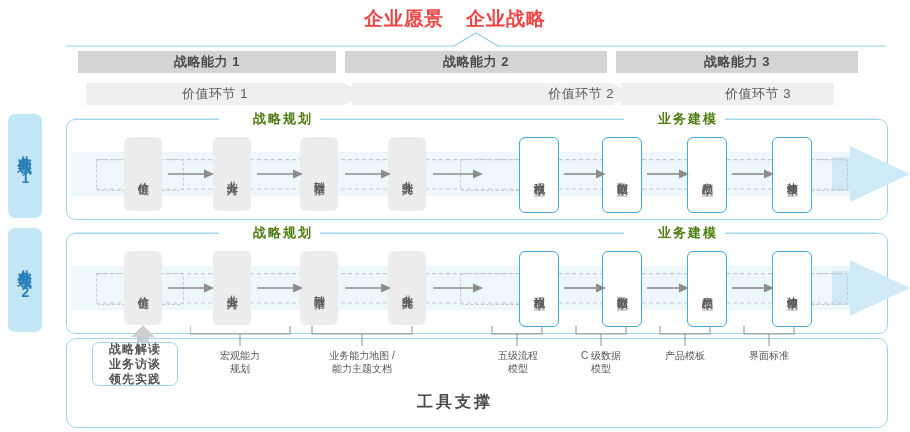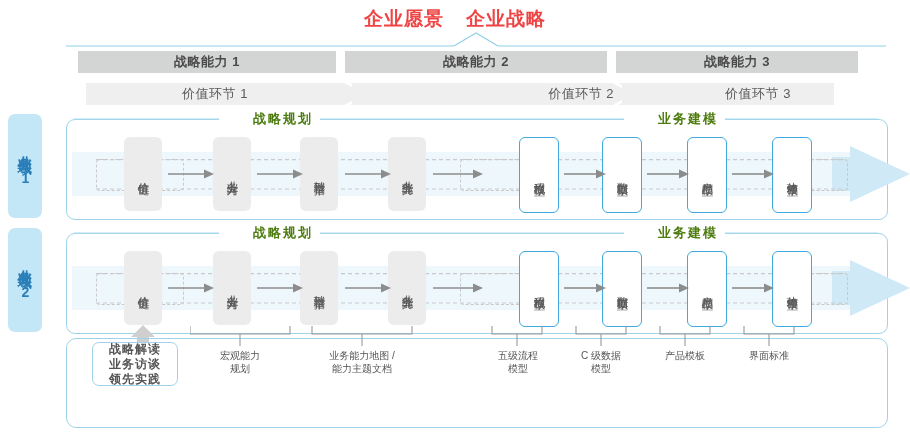--- a/index.html
+++ b/index.html
@@ -327,14 +327,15 @@
       <div>C 级数据</div>
       <div>模型</div>
     </div>
   <div class="tool-lbl" style="left:643px;top:349px;width:84px;">
       <div>产品模板</div>
     </div>
   <div class="tool-lbl" style="left:727px;top:349px;width:84px;">
       <div>界面标准</div>
     </div>
 
+  <div class="tool-title">工具支撑</div>
 
 </div>
 
 </body></html>

